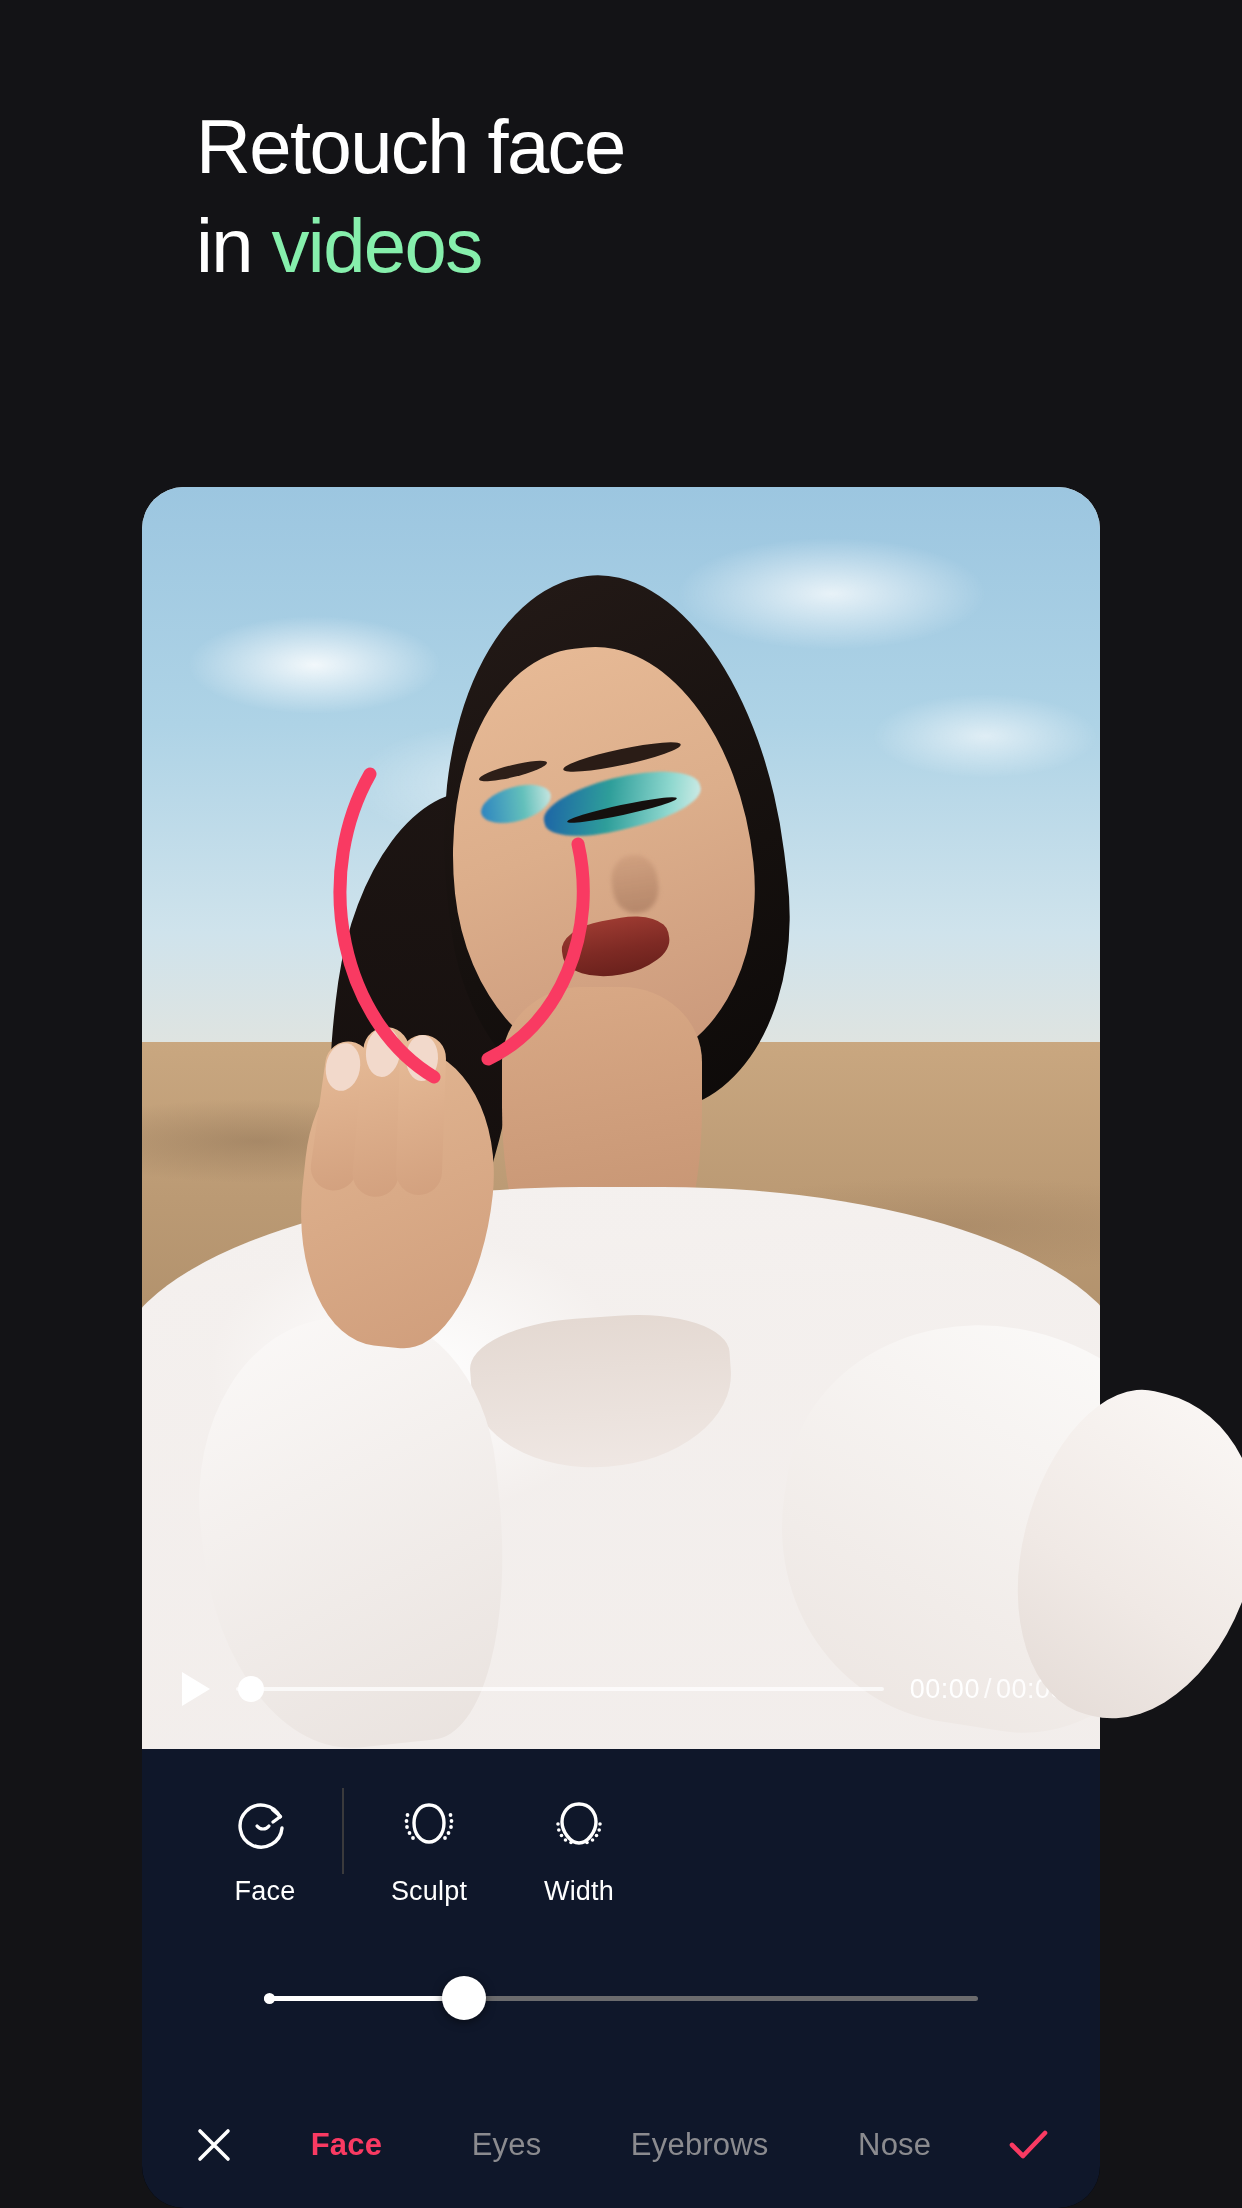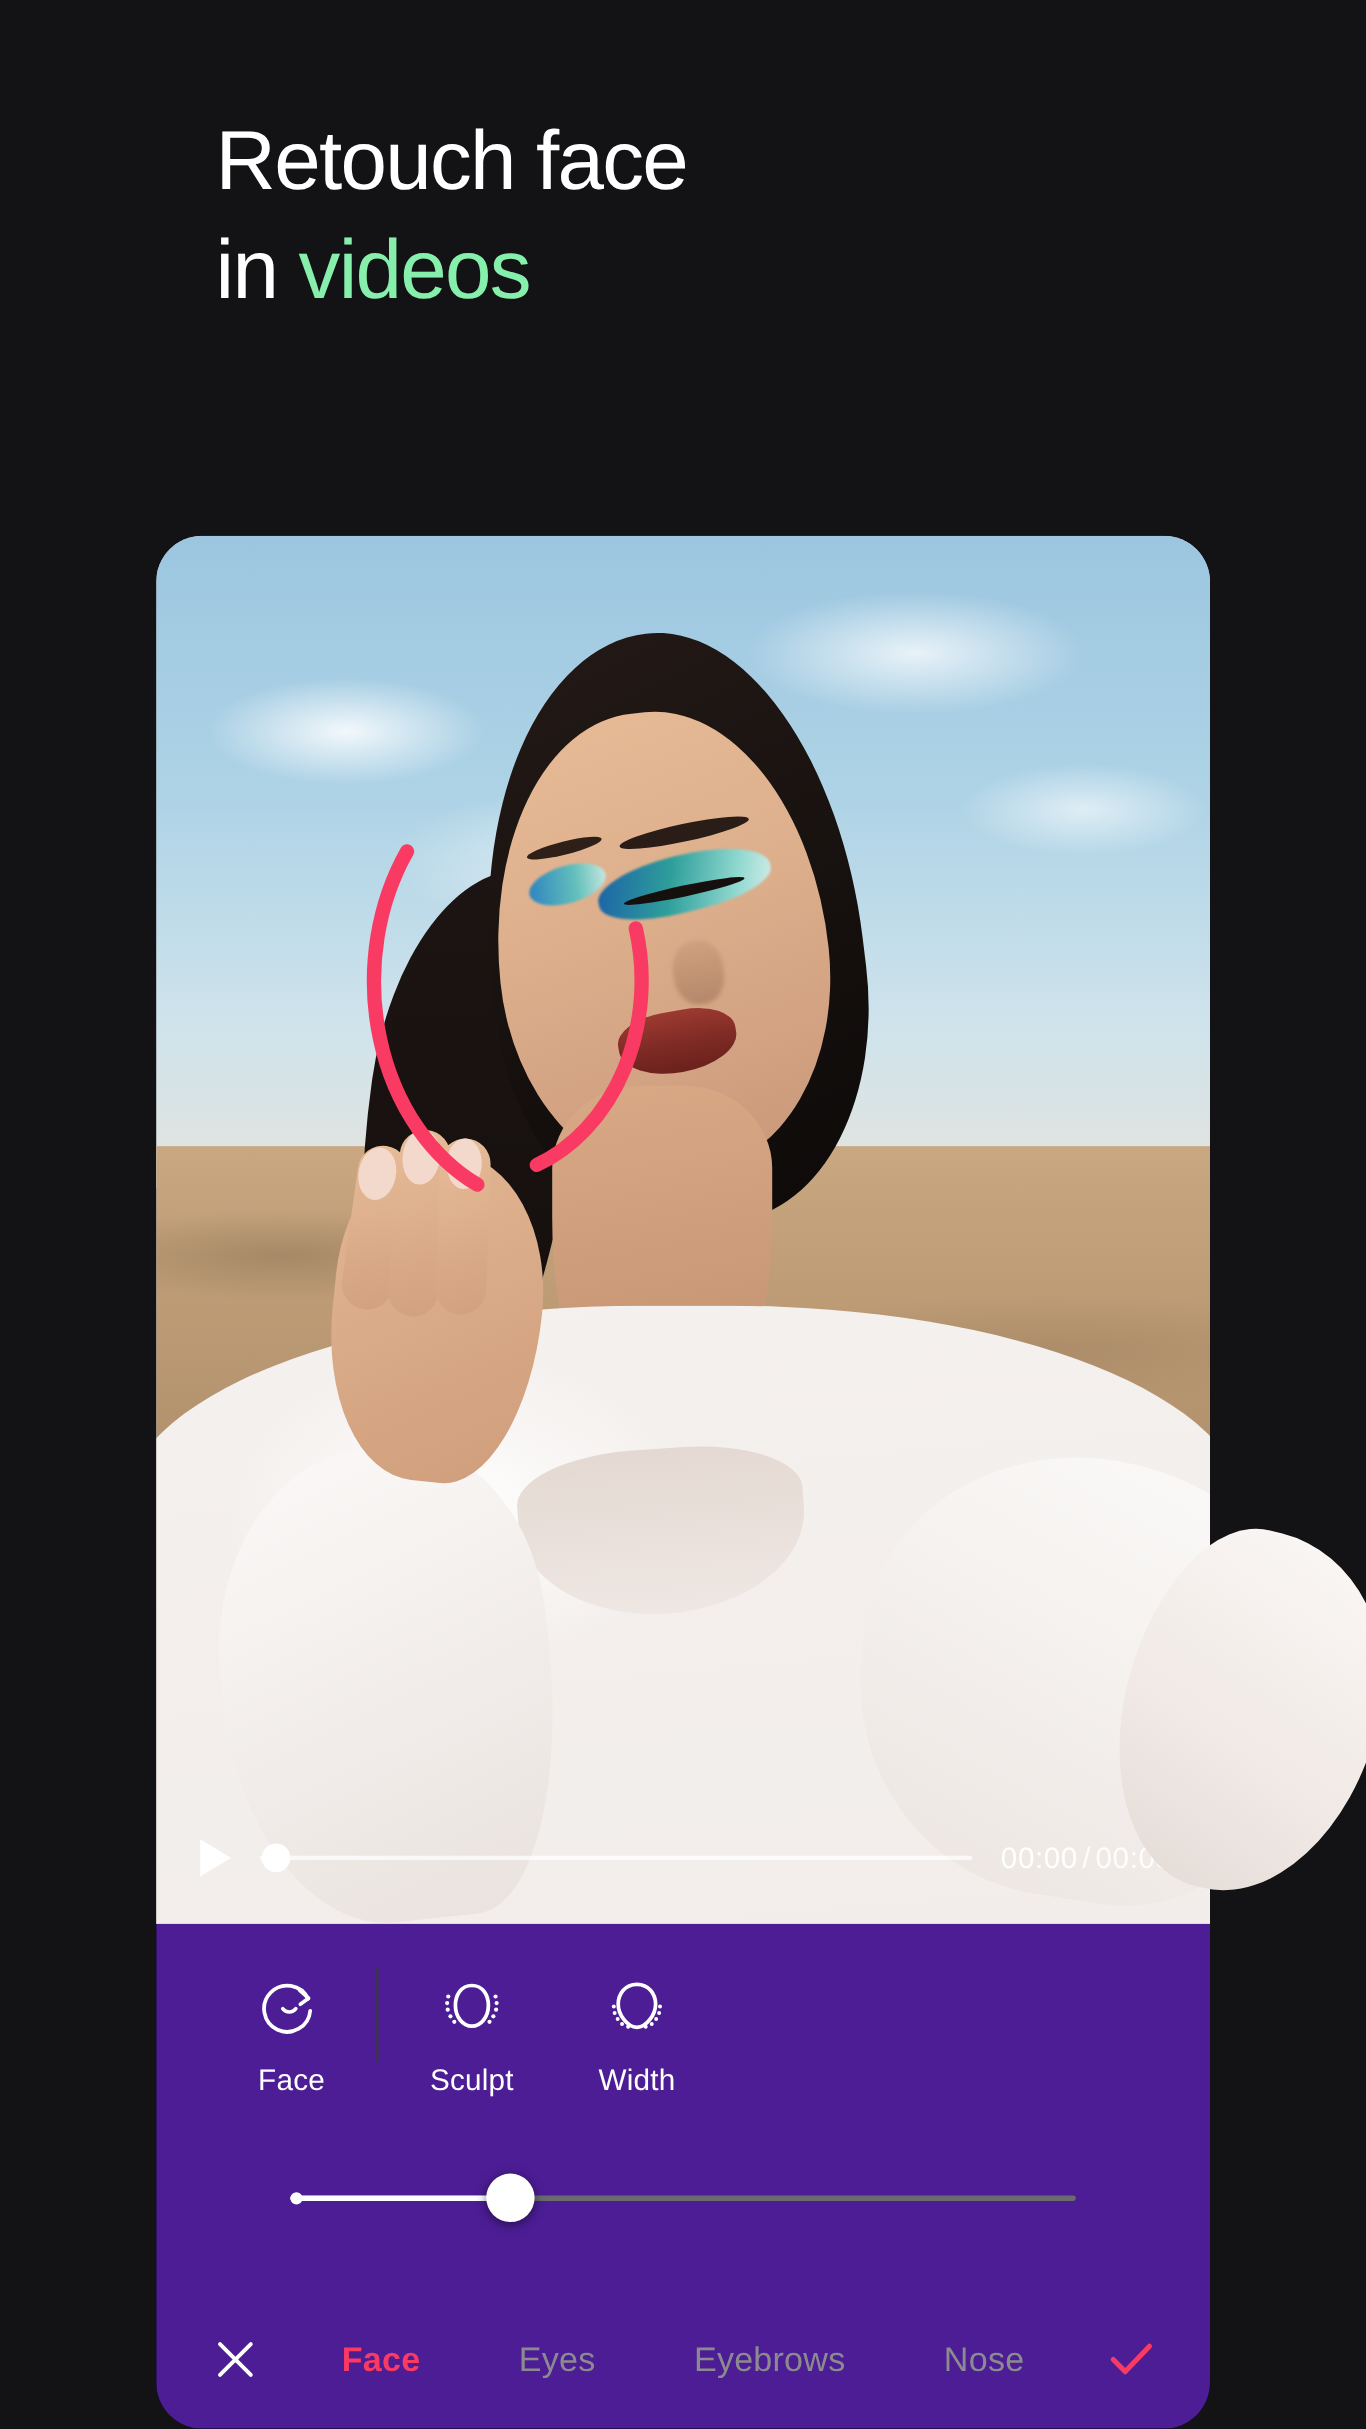--- a/index.html
+++ b/index.html
@@ -237,21 +237,21 @@
     background: #fff;
   }
   .time { color: #fff; font-size: 27px; letter-spacing: .5px; flex: none; }
   .time .sep { color: rgba(255,255,255,.85); margin: 0 4px; }
   .time .total { color: rgba(255,255,255,.9); }
 
   
   .editor {
     position: absolute; left: 0; top: 1262px;
     width: 958px; height: 459px;
-    background: #4c1d95;
+    background: #0f172a;
   }
   .tool-strip {
     position: relative;
     height: 200px;
     display: flex; align-items: center;
     padding-left: 48px;
     overflow: hidden;
   }
   .tool {
     width: 150px; flex: none;

